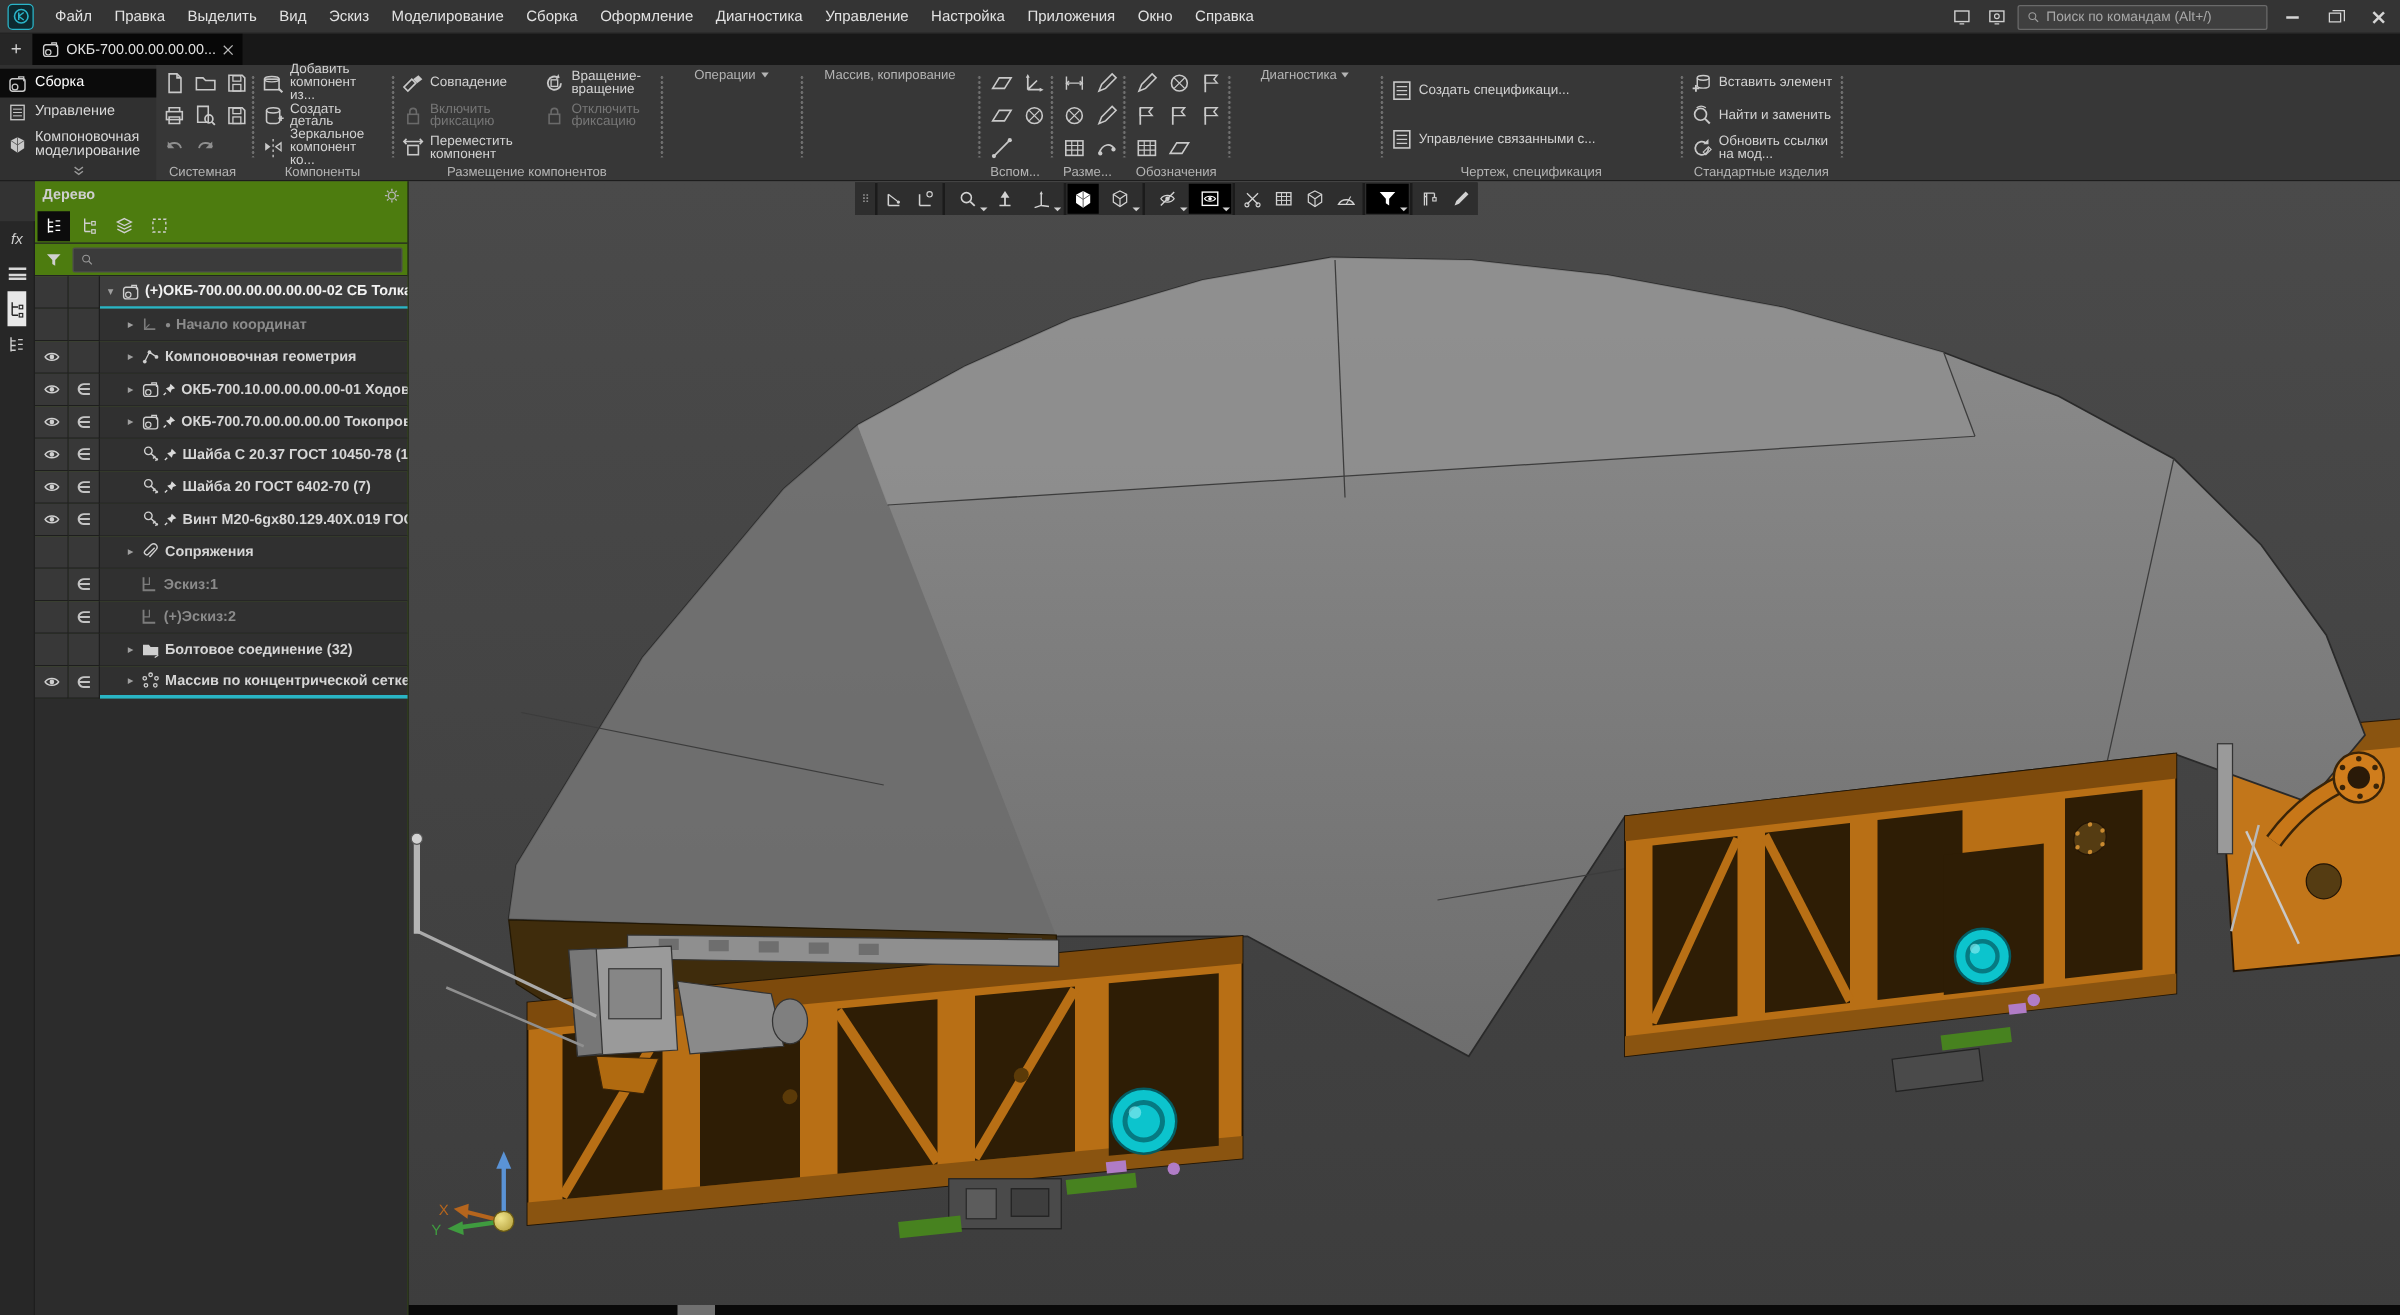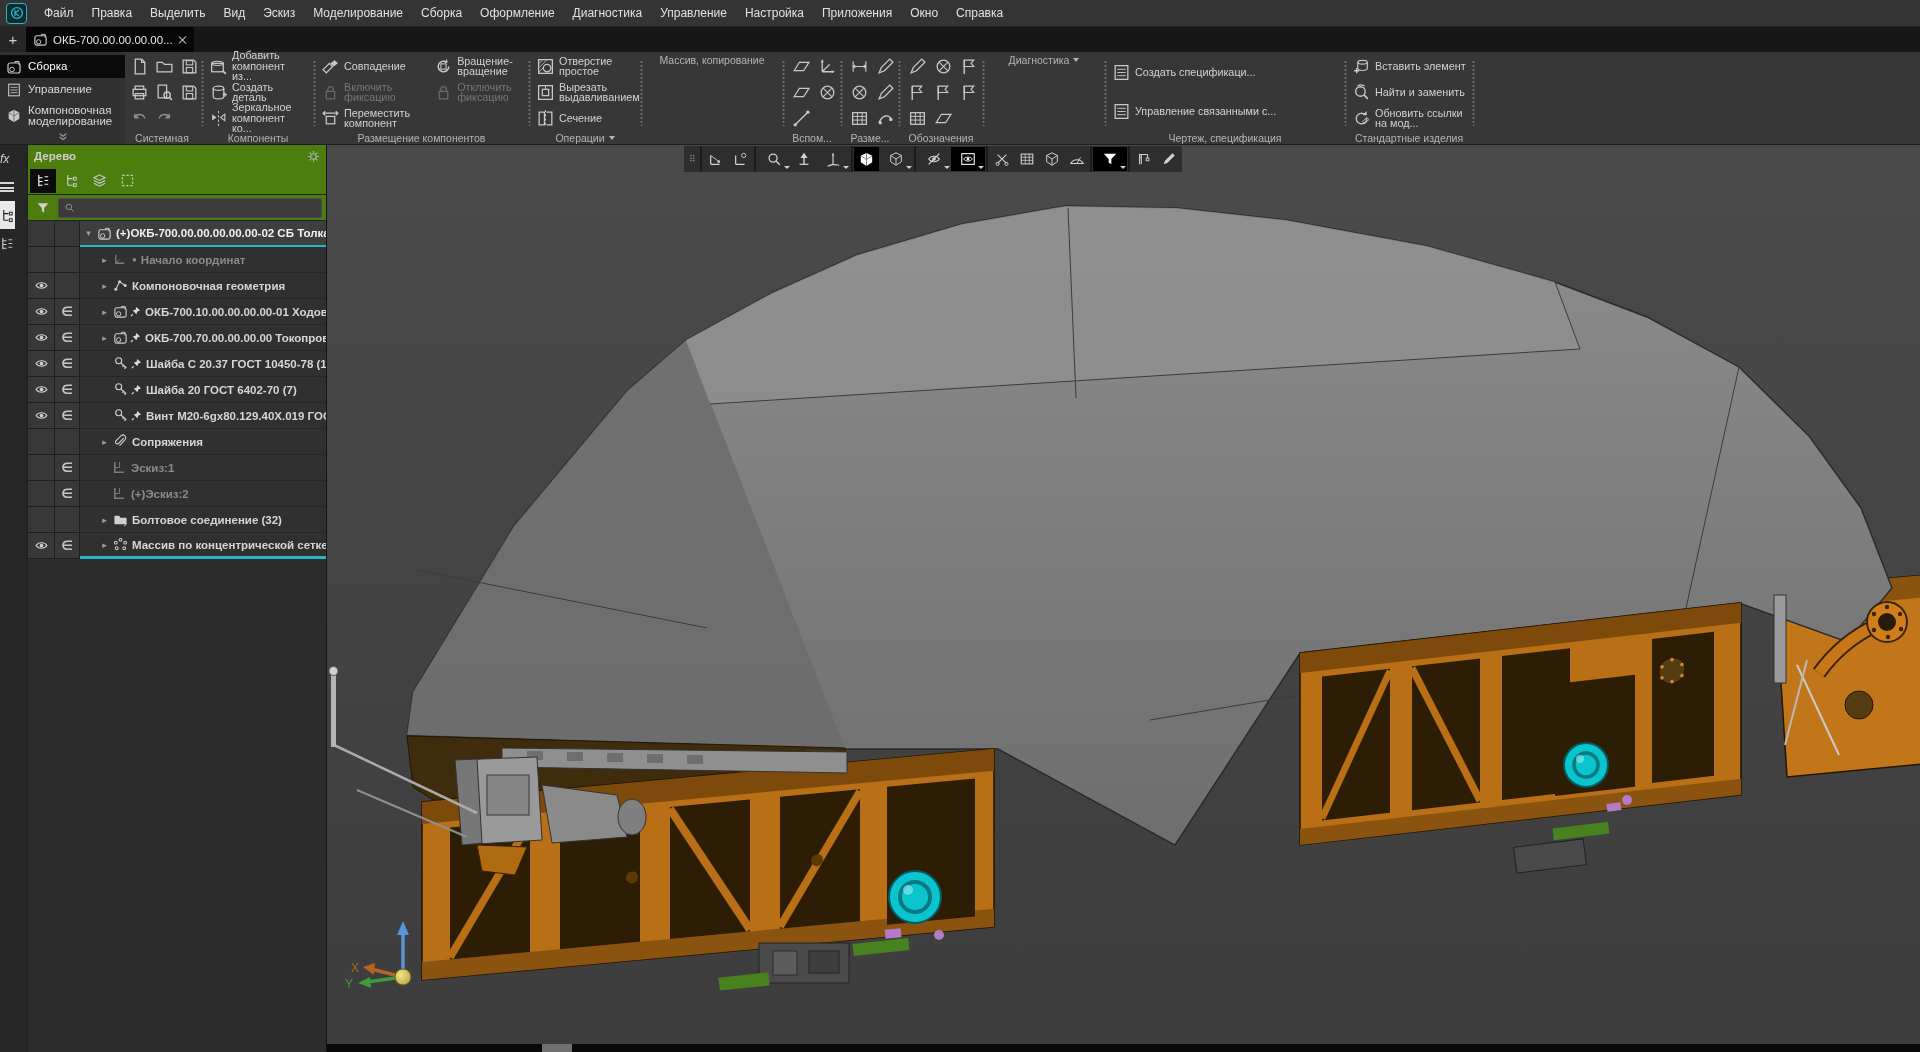--- a/index.html
+++ b/index.html
@@ -55,21 +55,21 @@
   .ric { width:19px; height:19px; flex:none; color:#c9c9c9; }
   .sysgrid { display:grid; grid-template-columns:repeat(3,25px); grid-auto-rows:26px; align-items:center; justify-items:center; }
   .icogrid2 { display:grid; grid-template-columns:repeat(2,26px); grid-auto-rows:26px; align-items:center; justify-items:center; }
   .icogrid3 { display:grid; grid-template-columns:repeat(3,26px); grid-auto-rows:26px; align-items:center; justify-items:center; }
   .twocol { display:flex;gap:20px; }
   .twocol .rcol { flex:1; }
   .rbtn2h { height:39px; }
 
   
   .workspace { position:relative; height:907px; display:flex; }
-  .strip { width:28px; background:#272727; flex:none; display:flex; flex-direction:column; align-items:flex-start; border-right:1px solid #1e1e1e; }
+  .strip { width:28px; background:#272727; flex:none; display:flex; flex-direction:column; align-items:center; border-right:1px solid #1e1e1e;margin-top:32px; }
   .stitem { height:28px; display:flex; align-items:center; justify-content:center; color:#cfcfcf; }
   .stitem.on { background:#e8e8e8; color:#222; }
   .fx { font-size:12px; font-style:italic; color:#cfcfcf; }
   .burger { width:14px; height:10px; border-top:2.5px solid #d8d8d8; border-bottom:2.5px solid #d8d8d8; position:relative; }
   .burger:before { content:""; position:absolute; left:0; right:0; top:2.5px; height:2.5px; background:#d8d8d8; }
 
   .treepanel { width:299px; background:#4d7c0f; flex:none; border-right:1px solid #151515; display:flex; flex-direction:column;font-weight:bold; }
   .thead { height:22px; display:flex; align-items:center; padding:0 6px; font-size:11.5px; color:#cfcfcf; }
   .thead .sp { flex:1; }
   .ttools { height:28px; display:flex; align-items:center; gap:2px; padding:0 2px; border-bottom:1px solid #232323; }
@@ -447,20 +447,47 @@
     <span class="mi">Эскиз</span>
     <span class="mi">Моделирование</span>
     <span class="mi">Сборка</span>
     <span class="mi">Оформление</span>
     <span class="mi">Диагностика</span>
     <span class="mi">Управление</span>
     <span class="mi">Настройка</span>
     <span class="mi">Приложения</span>
     <span class="mi">Окно</span>
     <span class="mi">Справка</span>
+    <div class="tb-right">
+      <span class="winico">
+          <svg width="15" height="15" viewBox="0 0 16 16" color="#cfcfcf">
+            <use href="#s-monitor"></use>
+          </svg>
+        </span>
+      <span class="winico">
+          <svg width="15" height="15" viewBox="0 0 16 16" color="#cfcfcf">
+            <use href="#s-monitor2"></use>
+          </svg>
+        </span>
+      <div class="searchbox">
+        <svg width="11" height="11" viewBox="0 0 18 18" color="#9e9e9e">
+            <use href="#s-mag"></use>
+          </svg>
+        <span>Поиск по командам (Alt+/)</span>
+      </div>
+      <span class="wbtn">
+          <span class="mini"></span>
+        </span>
+      <span class="wbtn">
+          <span class="rest"></span>
+        </span>
+      <span class="wbtn">
+          <span class="closex"></span>
+        </span>
+    </div>
   </div>
 
   <div class="tabbar">
     <div class="newtab">+</div>
     <div class="tab">
       <svg class="tico" width="14" height="14" viewBox="0 0 16 16" color="#cfcfcf">
           <use href="#s-asm"></use>
         </svg>
       <span class="tlabel">ОКБ-700.00.00.00.00....</span>
       <span class="tclose"></span>
@@ -589,40 +616,20 @@
               <span class="rlb">Отключить фиксацию</span>
             </div>
         </div>
       </div>
       <div class="rgl">
           <span>Размещение компонентов</span>
         </div>
     </div>
 
     <div class="rg" style="width:112px">
-      <div class="rgb">
-        <div class="rbtn">
-            <svg class="ric">
-              <use href="#s-hole"></use>
-            </svg>
-            <span class="rlb">Отверстие простое</span>
-          </div>
-        <div class="rbtn">
-            <svg class="ric">
-              <use href="#s-cut"></use>
-            </svg>
-            <span class="rlb">Вырезать выдавливанием</span>
-          </div>
-        <div class="rbtn">
-            <svg class="ric">
-              <use href="#s-section"></use>
-            </svg>
-            <span class="rlb">Сечение</span>
-          </div>
-      </div>
       <div class="rgl">
           <span>Операции</span>
           <span class="caret"></span>
         </div>
     </div>
 
     <div class="rg" style="width:142px">
       <div class="rgl">
           <span>Массив, копирование</span>
         </div>

